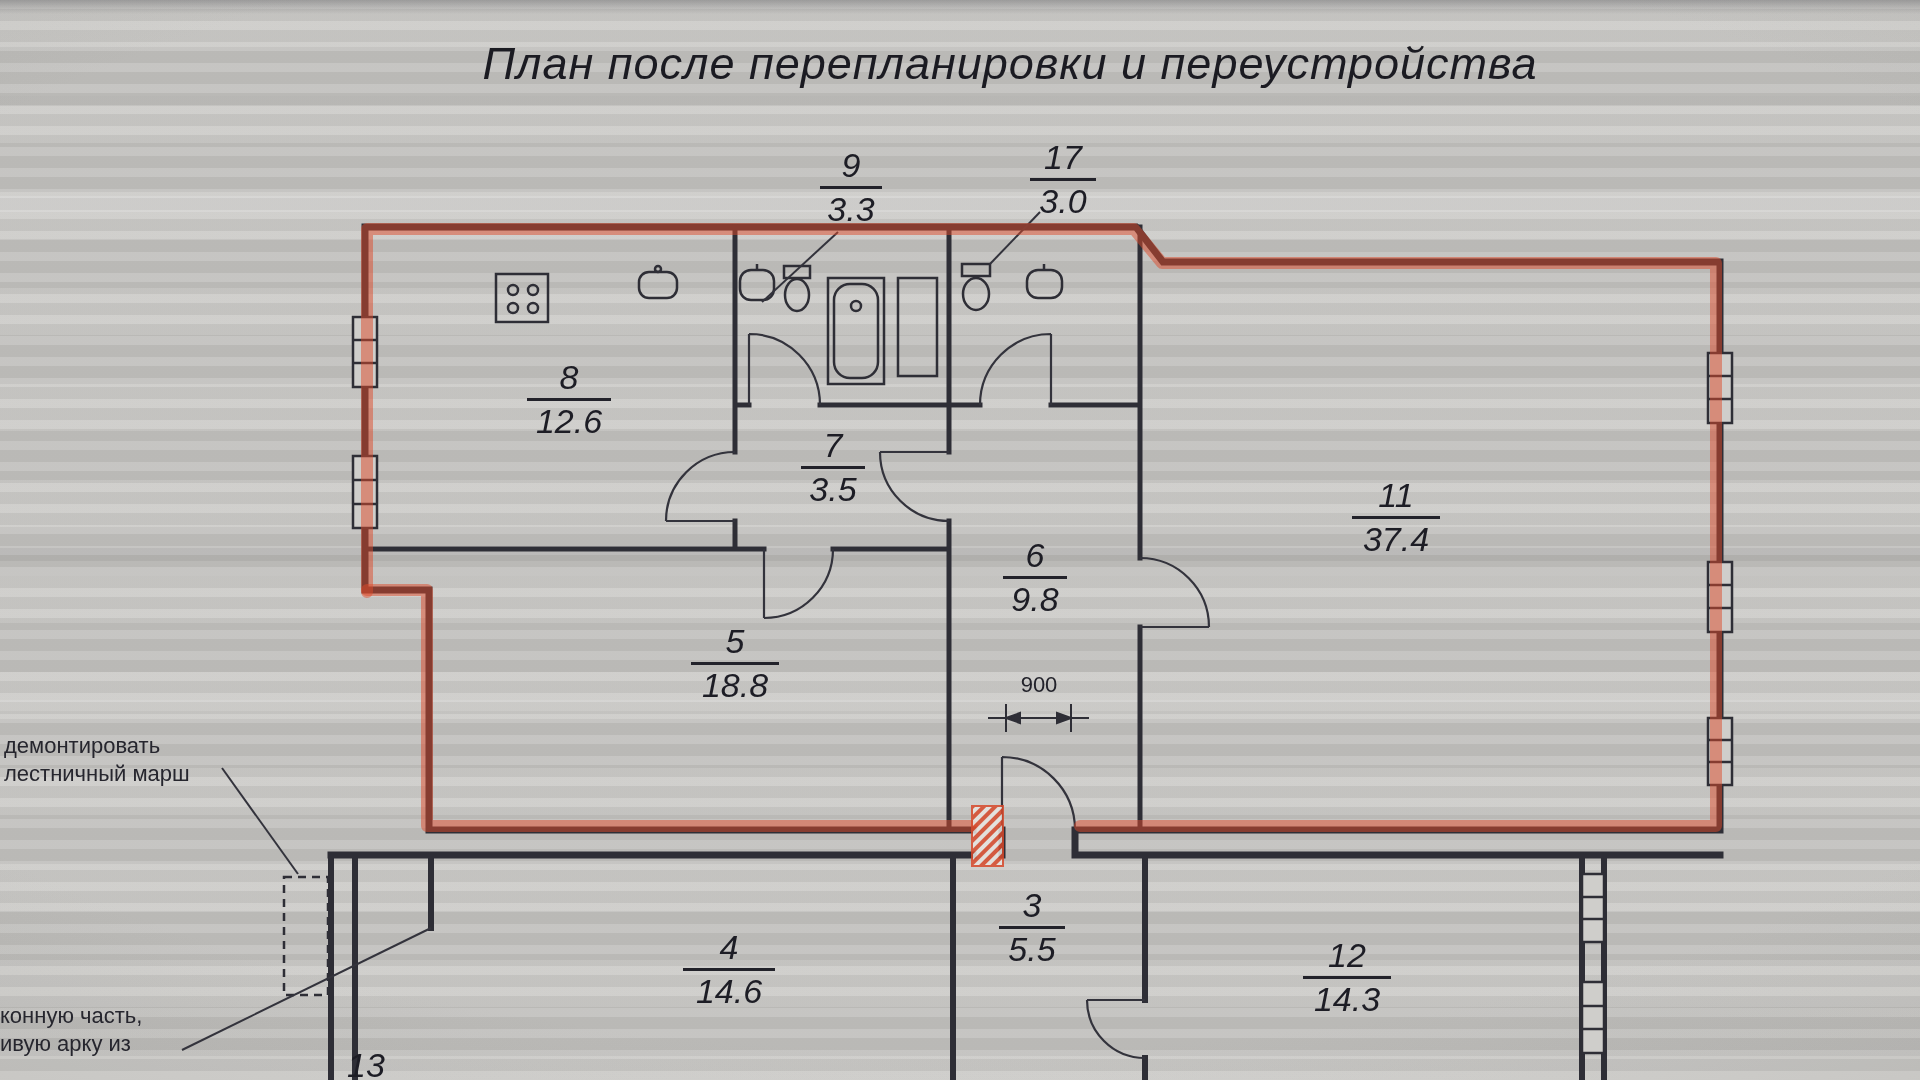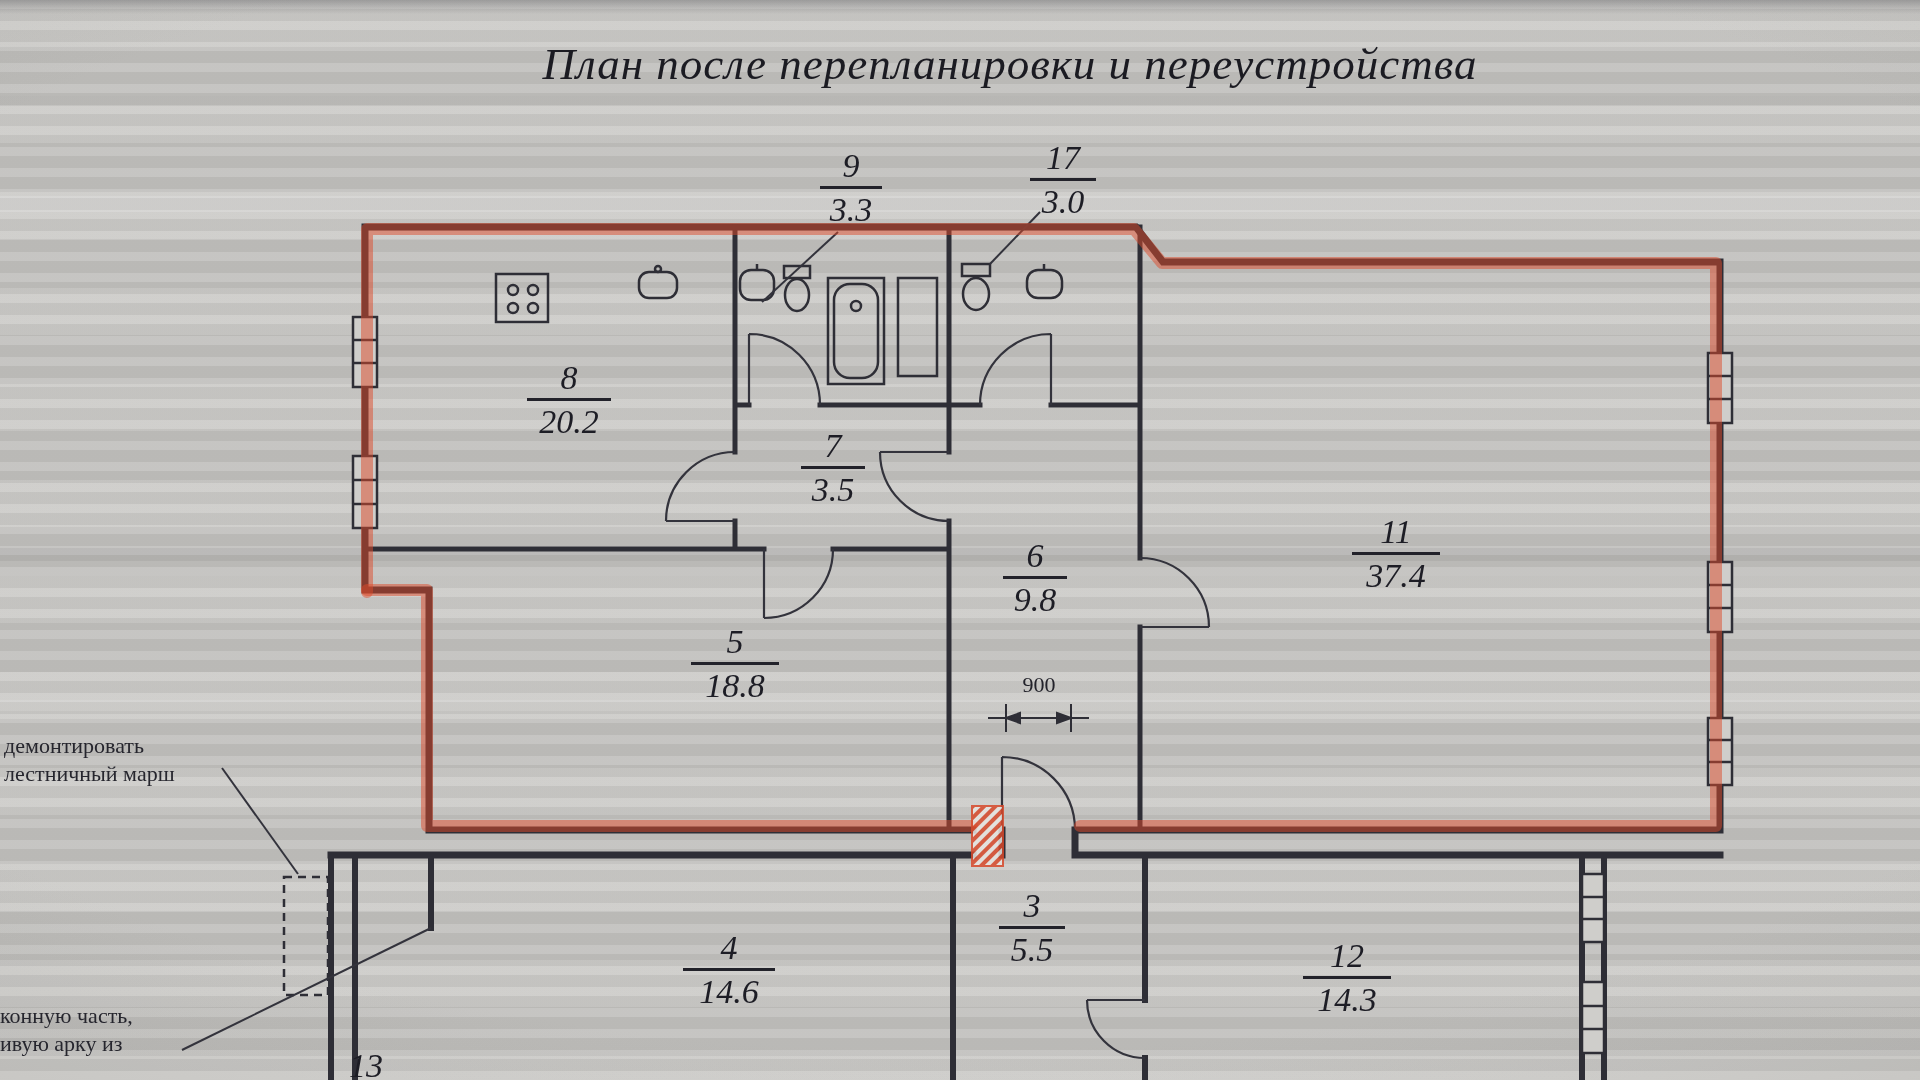--- a/index.html
+++ b/index.html
@@ -4,21 +4,21 @@
 <style>
   html,body{margin:0;padding:0;background:#9a9a98;}
   .scene{
     position:relative;width:1920px;height:1080px;overflow:hidden;
     background-color:#c4c3c0;
     background-image:
       linear-gradient(180deg, rgba(70,70,74,.38), rgba(70,70,74,0) 14px),
       repeating-linear-gradient(180deg, rgba(255,255,255,.07) 0 9px, rgba(0,0,0,.045) 9px 21px),
       repeating-linear-gradient(180deg, rgba(255,255,255,.05) 0 47px, rgba(0,0,0,.04) 47px 96px),
       radial-gradient(120% 95% at 50% 45%, #cac9c6 55%, #b3b2af 100%);
-    font-family:Liberation Serif, serif;
+    font-family:Liberation Sans, sans-serif;
     color:#1e1e26;
   }
   .band{position:absolute;left:0;width:100%;pointer-events:none;}
   .b1{top:196px;height:16px;background:rgba(255,255,255,.16);}
   .b2{top:548px;height:13px;background:rgba(0,0,0,.05);}
   .b3{top:700px;height:11px;background:rgba(255,255,255,.12);}
   .b4{top:96px;height:10px;background:rgba(0,0,0,.06);}
   .title{
     position:absolute;left:420px;top:38px;width:1180px;text-align:center;
     font-style:italic;font-size:45px;letter-spacing:1px;color:#1b1b22;
@@ -193,38 +193,38 @@
     <div>3.3</div>
   </div>
   <div class="rlabel" style="left:1063px;top:140px">
     <div>17</div>
     <div class="bar" style="width:66px"></div>
     <div>3.0</div>
   </div>
   <div class="rlabel" style="left:569px;top:360px">
     <div>8</div>
     <div class="bar" style="width:84px"></div>
-    <div>20.2</div>
+    <div>12.6</div>
   </div>
   <div class="rlabel" style="left:833px;top:428px">
     <div>7</div>
     <div class="bar" style="width:64px"></div>
     <div>3.5</div>
   </div>
   <div class="rlabel" style="left:1035px;top:538px">
     <div>6</div>
     <div class="bar" style="width:64px"></div>
     <div>9.8</div>
   </div>
   <div class="rlabel" style="left:735px;top:624px">
     <div>5</div>
     <div class="bar" style="width:88px"></div>
     <div>18.8</div>
   </div>
-  <div class="rlabel" style="left:1396px;top:514px">
+  <div class="rlabel" style="left:1396px;top:478px">
     <div>11</div>
     <div class="bar" style="width:88px"></div>
     <div>37.4</div>
   </div>
   <div class="rlabel" style="left:729px;top:930px">
     <div>4</div>
     <div class="bar" style="width:92px"></div>
     <div>14.6</div>
   </div>
   <div class="rlabel" style="left:1032px;top:888px">

